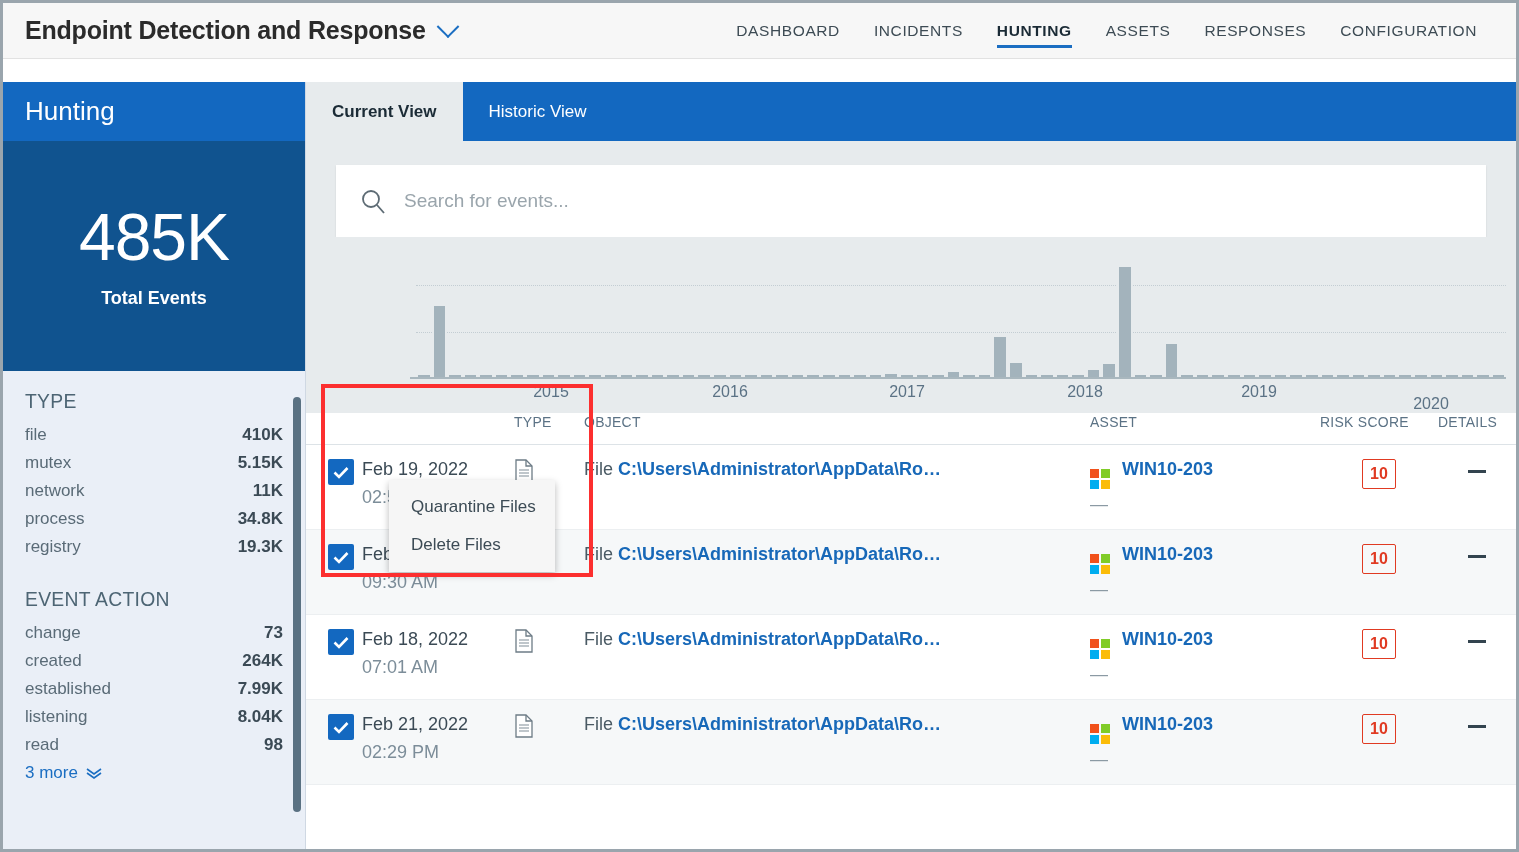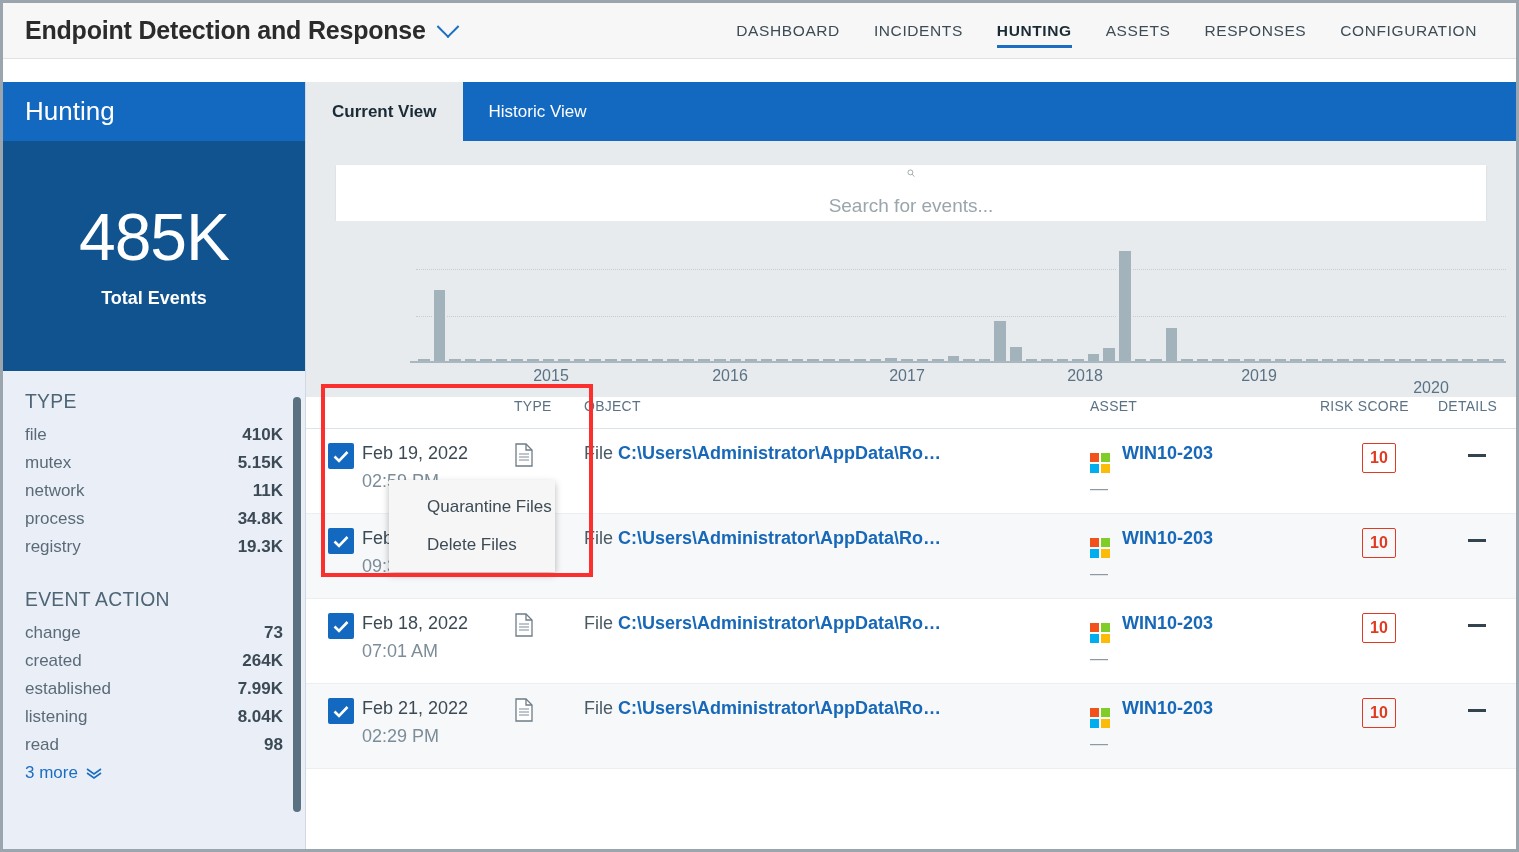--- a/index.html
+++ b/index.html
@@ -105,24 +105,23 @@
     height: 59px; background: #1368c0; display: flex; align-items: flex-end;
   }
   .tab {
     height: 59px; display: flex; align-items: center;
     padding: 0 26px; font-size: 17px; color: #fff; cursor: pointer;
   }
   .tab.active { background: #e7ebed; color: #1b2b36; font-weight: bold; }
 
   .searchzone { background: #e7ebed; padding: 24px 30px 0 30px; }
   .searchbox {
-    background: #fff; height: 56px; display: flex; align-items: center;
-    padding: 4px 24px; gap: 18px;
+    background: #fff; height: 72px; display: flex; align-items: center;
+    padding: 12px 24px; gap: 18px;
     box-shadow: 0 1px 2px rgba(0,0,0,0.10);
-    flex-direction: column;
   }
   .searchbox .txt { color: #9aa5ac; font-size: 19px; }
   svg.ico { display: block; }
 
   
   .chartzone { background: #e7ebed; padding: 22px 0 0 0; position: relative; }
   .chart {
     position: relative; height: 120px; margin: 0 100px 0 110px;
   }
   .gridline {
@@ -177,21 +176,20 @@
 
   
   .menu {
     position: absolute; left: 386px; top: 477px; width: 166px;
     background: #f6f6f6; box-shadow: 0 3px 7px rgba(0,0,0,0.28);
     z-index: 40; padding: 8px 0;
   }
   .menu-item {
     padding: 9px 22px; font-size: 17px; color: #3c4b55; cursor: pointer;
     white-space: nowrap;
-    margin-left: 16px;
   }
 
   
   .tablewrap { position: relative; }
   table.grid { width: 100%; border-collapse: collapse; table-layout: fixed; }
   table.grid th {
     text-align: left; font-size: 15px; color: #5b7285; font-weight: normal;
     letter-spacing: 0.3px; padding: 0 0 14px 0; vertical-align: bottom;
     font-family: "Liberation Sans Narrow", "Liberation Sans", sans-serif;
     transform: scaleX(0.93); transform-origin: left;

